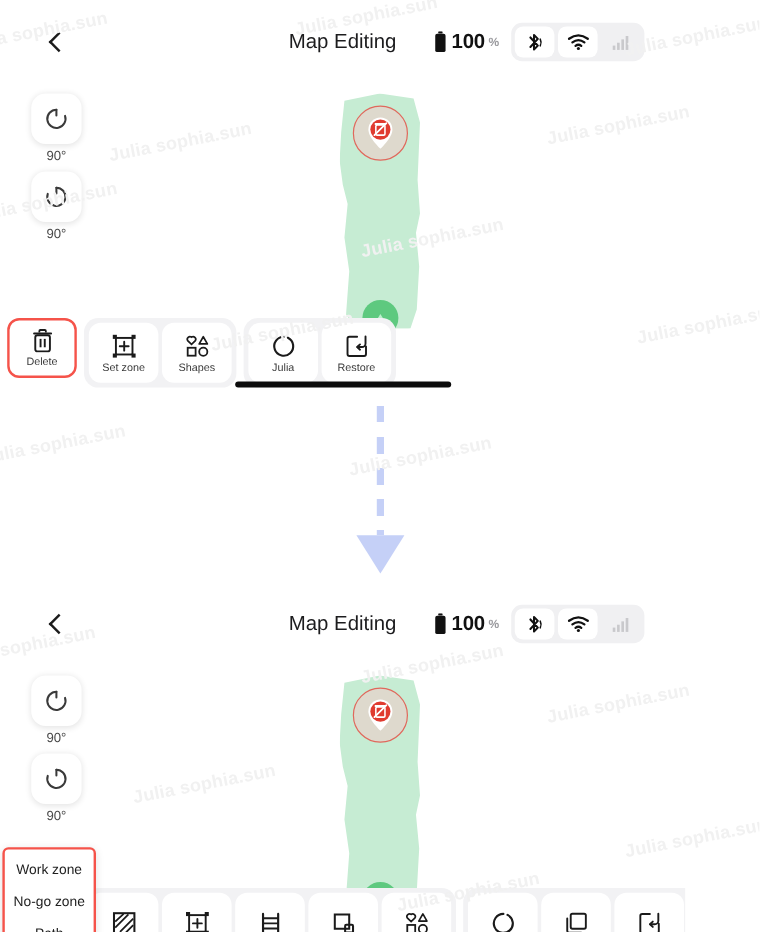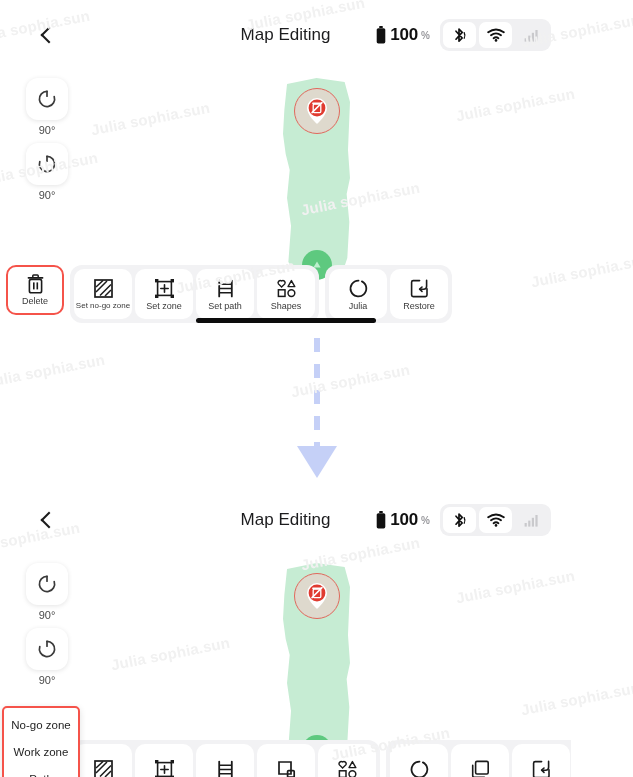--- a/index.html
+++ b/index.html
@@ -76,21 +76,21 @@
     position: absolute;
     left: 0; right: 0;
     text-align: center;
     font-size: 17px;
     color: #1c1c1e;
     font-weight: 500;
     pointer-events: none;
   }
   .status-cluster {
     position: absolute;
-    right: 20px;
+    right: 34px;
     display: flex;
     align-items: center;
     gap: 10px;
   }
   .batt-group {
     display: flex;
     align-items: center;
     gap: 4px;
   }
   .batt-icon { display: block; }
@@ -415,42 +415,28 @@
             <rect x="7" y="8.4" width="1.6" height="7" fill="#1b1b1b"></rect>
             <rect x="10.5" y="8.4" width="1.6" height="7" fill="#1b1b1b"></rect>
           </svg>
           <span class="tb-lbl big">Delete</span>
         </div>
       </div>
 
       <div class="tb-group">
         <div class="tb-btn">
           <svg width="21" height="21" viewBox="0 0 21 21">
-            <rect x="2" y="2" width="17" height="17" fill="none" stroke="#1b1b1b" stroke-width="1.7"></rect>
-            <path d="M3 14 L14 3 M3 9 L10 2.5 M7 17.5 L18 6.5 M12 18 L18 12" stroke="#1b1b1b" stroke-width="1.5"></path>
-          </svg>
-          <span class="tb-lbl">Set no-go zone</span>
-        </div>
-        <div class="tb-btn">
-          <svg width="21" height="21" viewBox="0 0 21 21">
             <rect x="3.6" y="3.6" width="13.8" height="13.8" fill="none" stroke="#1b1b1b" stroke-width="1.6"></rect>
             <path d="M10.5 6.8 L10.5 14.2 M6.8 10.5 L14.2 10.5" stroke="#1b1b1b" stroke-width="1.6" stroke-linecap="round"></path>
             <rect x="1" y="1" width="3.4" height="3.4" fill="#1b1b1b"></rect>
             <rect x="16.6" y="1" width="3.4" height="3.4" fill="#1b1b1b"></rect>
             <rect x="1" y="16.6" width="3.4" height="3.4" fill="#1b1b1b"></rect>
             <rect x="16.6" y="16.6" width="3.4" height="3.4" fill="#1b1b1b"></rect>
           </svg>
           <span class="tb-lbl big">Set zone</span>
-        </div>
-        <div class="tb-btn">
-          <svg width="21" height="21" viewBox="0 0 21 21">
-            <path d="M4.2 2.6 L4.2 18.4 M16.8 2.6 L16.8 18.4" stroke="#1b1b1b" stroke-width="1.8" stroke-linecap="round"></path>
-            <path d="M4.2 6.2 L16.8 6.2 M4.2 10.5 L16.8 10.5 M4.2 14.8 L16.8 14.8" stroke="#1b1b1b" stroke-width="1.6"></path>
-          </svg>
-          <span class="tb-lbl big">Set path</span>
         </div>
         <div class="tb-btn">
           <svg width="21" height="21" viewBox="0 0 21 21">
             <path d="M5.6 3 a2.2 2.2 0 0 1 3.2 2.9 L5.6 9 L2.4 5.9 A2.2 2.2 0 0 1 5.6 3 Z" fill="none" stroke="#1b1b1b" stroke-width="1.4"></path>
             <path d="M15.4 2.6 L18.8 8.6 L12 8.6 Z" fill="none" stroke="#1b1b1b" stroke-width="1.4" stroke-linejoin="round"></path>
             <rect x="2.4" y="11.8" width="6.6" height="6.6" fill="none" stroke="#1b1b1b" stroke-width="1.5"></rect>
             <circle cx="15.4" cy="15.1" r="3.4" fill="none" stroke="#1b1b1b" stroke-width="1.5"></circle>
           </svg>
           <span class="tb-lbl big">Shapes</span>
         </div>
@@ -539,24 +525,24 @@
           <svg width="22" height="22" viewBox="0 0 22 22">
             <path d="M11 3.4 a7.6 7.6 0 1 1 -7.2 5.2" fill="none" stroke="#3a3a3a" stroke-width="1.7" stroke-linecap="round"></path>
             <path d="M11 3.4 L11 8.2" fill="none" stroke="#3a3a3a" stroke-width="1.7" stroke-linecap="round"></path>
           </svg>
         </div>
         <div class="rot-lbl">90°</div>
       </div>
 
       <div class="dropdown">
         <div class="dd-item">
+          <span>Work zone</span>
+        </div>
+        <div class="dd-item">
           <span>No-go zone</span>
-        </div>
-        <div class="dd-item">
-          <span>Work zone</span>
         </div>
         <div class="dd-item">
           <span>Path</span>
         </div>
 
       </div>
 
       <div class="zone-wrap">
         <div class="zone-shape"></div>
         <div class="zone-marker">

